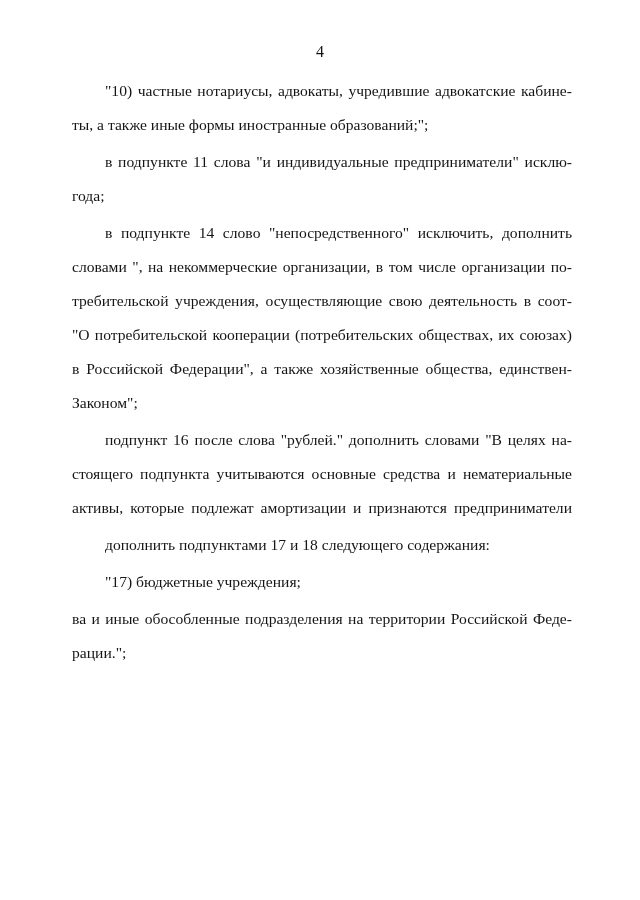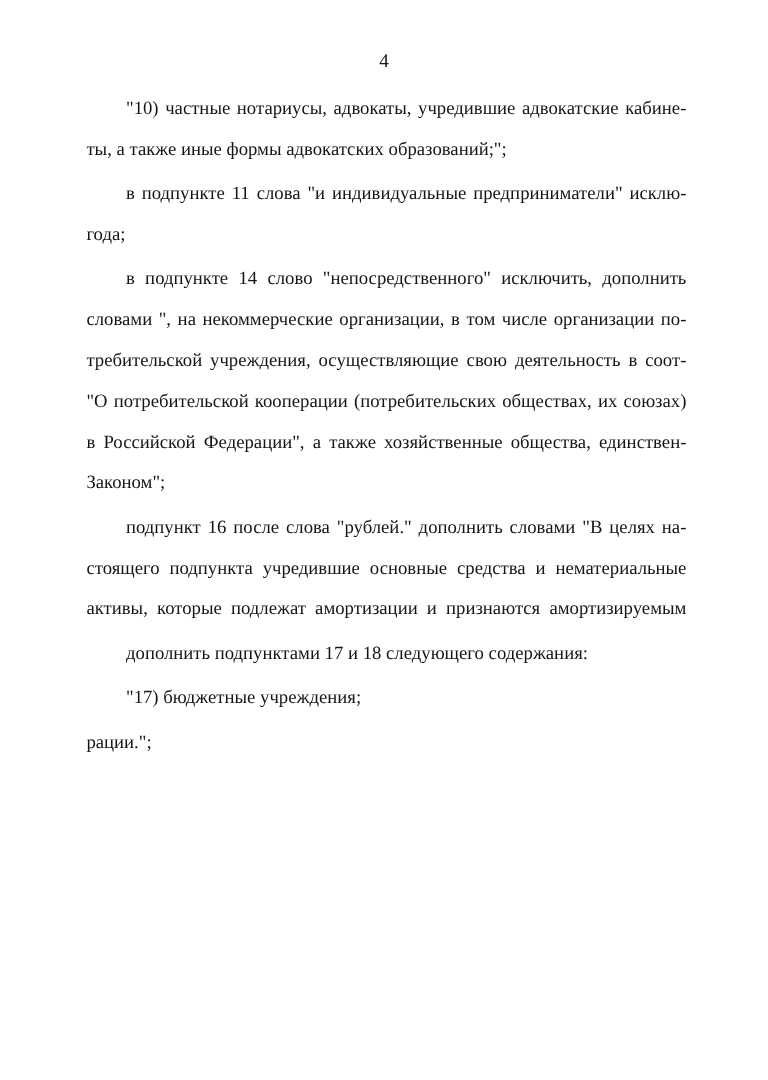--- a/index.html
+++ b/index.html
@@ -49,42 +49,43 @@
   }
 </style>
 </head>
 <body>
 
 <div class="sheet">
   <div class="page-number">4</div>
   <div class="content" id="content">
       <div class="para">
         <div class="line first">"10) частные нотариусы, адвокаты, учредившие адвокатские кабине-</div>
-        <div class="line last">ты, а также иные формы адвокатских образований;";</div>
+        <div class="line last">ты, а также иные формы иностранные образований;";</div>
       </div>
       <div class="para">
         <div class="line first">в подпункте 11 слова "и индивидуальные предприниматели" исклю-</div>
         <div class="line last">года;</div>
       </div>
       <div class="para">
         <div class="line first">в подпункте 14 слово "непосредственного" исключить, дополнить</div>
         <div class="line">словами ", на некоммерческие организации, в том числе организации по-</div>
         <div class="line">требительской учреждения, осуществляющие свою деятельность в соот-</div>
         <div class="line">"О потребительской кооперации (потребительских обществах, их союзах)</div>
         <div class="line">в Российской Федерации", а также хозяйственные общества, единствен-</div>
         <div class="line last">Законом";</div>
       </div>
       <div class="para">
         <div class="line first">подпункт 16 после слова "рублей." дополнить словами "В целях на-</div>
-        <div class="line">стоящего подпункта учредившие основные средства и нематериальные</div>
-        <div class="line">активы, которые подлежат амортизации и признаются амортизируемым</div>
+        <div class="line">стоящего подпункта учитываются основные средства и нематериальные</div>
+        <div class="line">активы, которые подлежат амортизации и признаются предприниматели</div>
       </div>
       <div class="para">
         <div class="line first last">дополнить подпунктами 17 и 18 следующего содержания:</div>
       </div>
       <div class="para">
         <div class="line first last">"17) бюджетные учреждения;</div>
       </div>
       <div class="para">
+        <div class="line">ва и иные обособленные подразделения на территории Российской Феде-</div>
         <div class="line last">рации.";</div>
       </div>
     </div>
 </div>
 
 </body></html>

